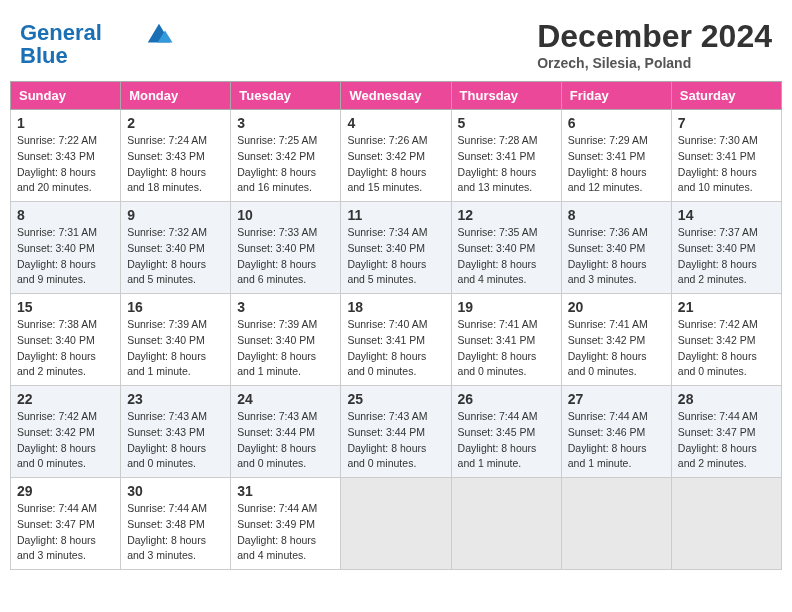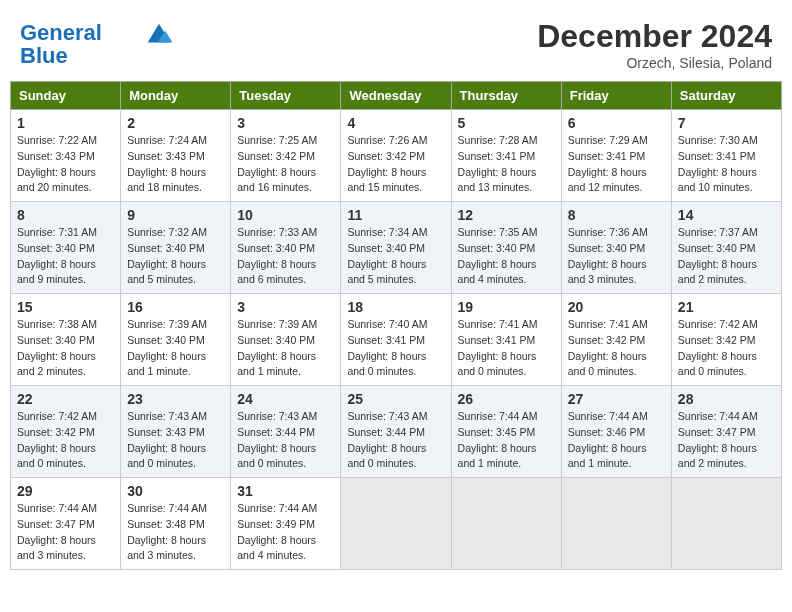--- a/index.html
+++ b/index.html
@@ -28,38 +28,38 @@
     }
     .logo-text span {
       color: #1a6fb5;
     }
     .logo-icon {
       width: 30px;
       height: 30px;
       margin-left: 2px;
     }
     .title-block {
-      text-align: right;
     }
     .month-title {
       font-size: 32px;
       font-weight: bold;
       color: #333;
     }
     .subtitle {
       font-size: 14px;
       color: #555;
+      font-weight: bold;
     }
     .calendar {
       width: 100%;
       border-collapse: collapse;
       margin-top: 6px;
     }
     .calendar th {
-      background: #4d7c0f;
+      background: #ec4899;
       color: #fff;
       text-align: left;
       padding: 6px 8px;
       font-size: 13px;
       font-weight: bold;
       border: 1px solid #aaa;
     }
     .calendar td {
       vertical-align: top;
       padding: 5px 6px;

